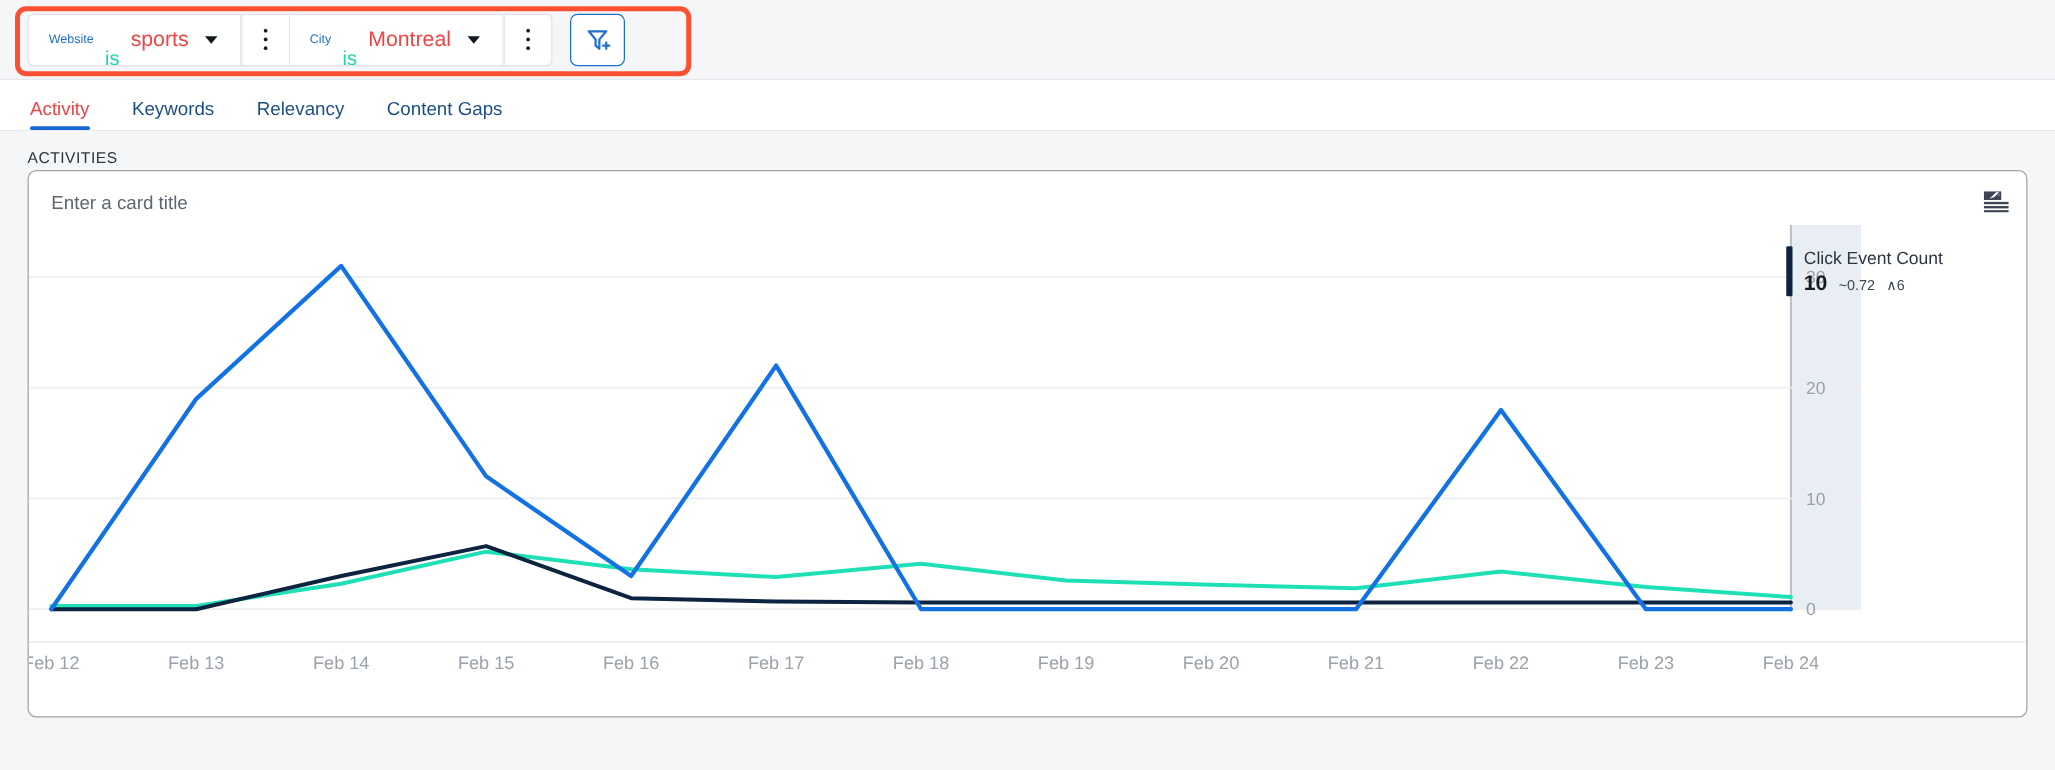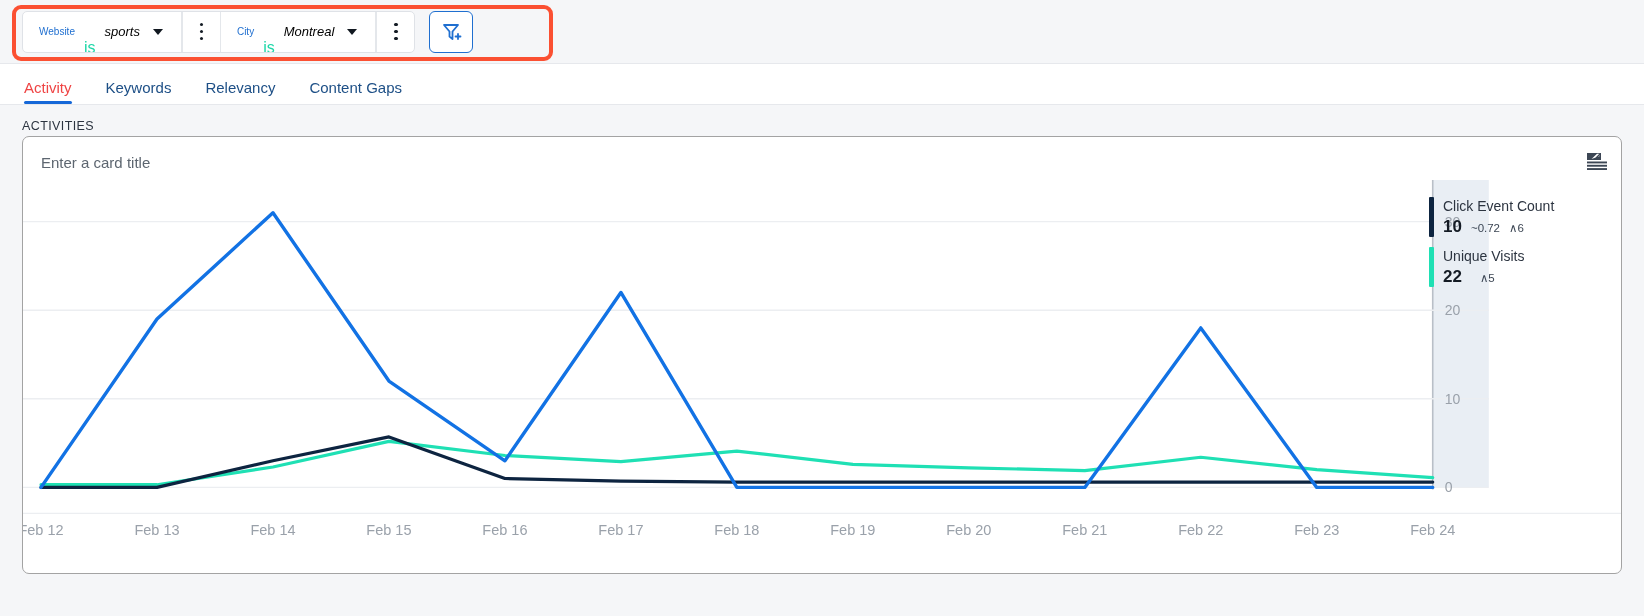--- a/index.html
+++ b/index.html
@@ -39,21 +39,21 @@
   }
   .chip {
     display: flex;
     align-items: center;
     gap: 9px;
     padding: 0 18px 0 16px;
     white-space: nowrap;
   }
   .chip-field { color: #1f6fd0; font-size: 10px; }
   .chip-op { color: #1ed7a8; font-size: 16px; margin-top: 32px; }
-  .chip-val { color: #000000; font-size: 13px; font-style: italic; }
+  .chip-val { color: #ef4444; font-size: 17px; }
   .caret {
     width: 0; height: 0;
     border-left: 5.5px solid transparent;
     border-right: 5.5px solid transparent;
     border-top: 6.5px solid #111820;
     margin-left: 4px;
   }
   .chip-menu {
     width: 38px;
     display: flex;
@@ -269,27 +269,16 @@
           <div class="legend-bar" id="lb0" style="background: rgb(13, 36, 64);"></div>
           <div>
             <div class="legend-name">Click Event Count</div>
             <div class="legend-stats">
               <span class="legend-value">10</span>
               <span class="legend-sub">~0.72</span>
               <span class="legend-sub">∧6</span>
             </div>
           </div>
         </div>
-        <div class="legend-item">
-          <div class="legend-bar" id="lb2" style="background: rgb(31, 224, 180);"></div>
-          <div>
-            <div class="legend-name">Unique Visits</div>
-            <div class="legend-stats">
-              <span class="legend-value">22</span>
-              <span class="legend-sub"></span>
-              <span class="legend-sub">∧5</span>
-            </div>
-          </div>
-        </div>
       </div>
     </div>
   </div>
 </div>
 
 </body></html>

